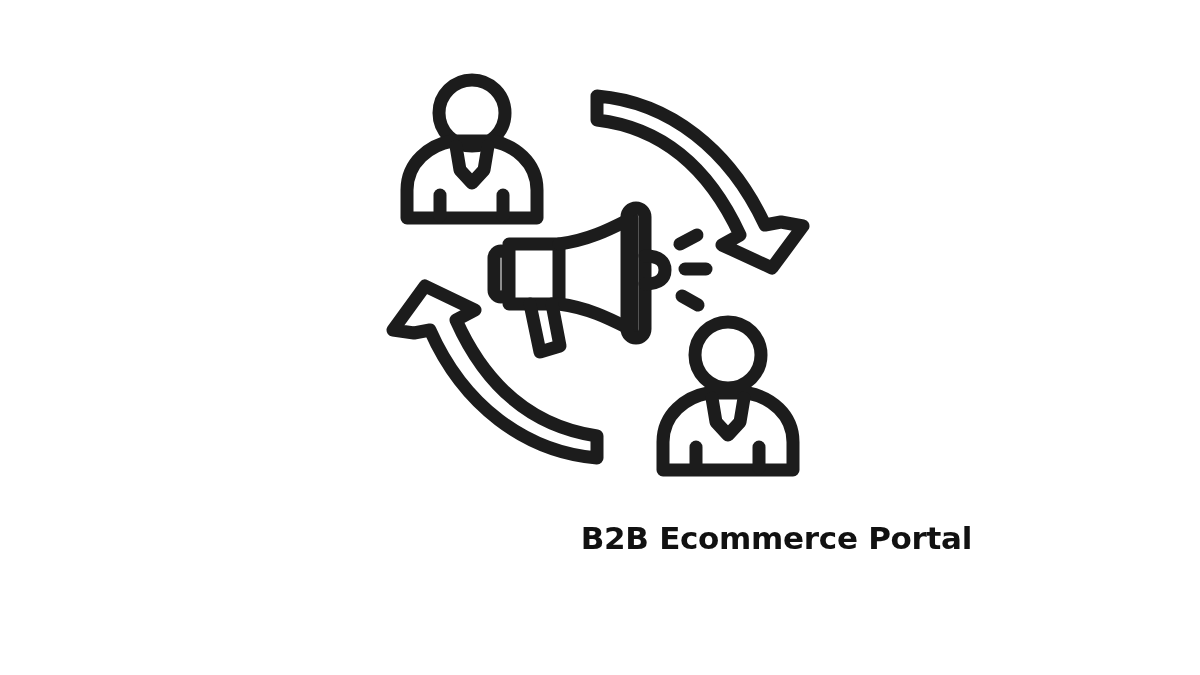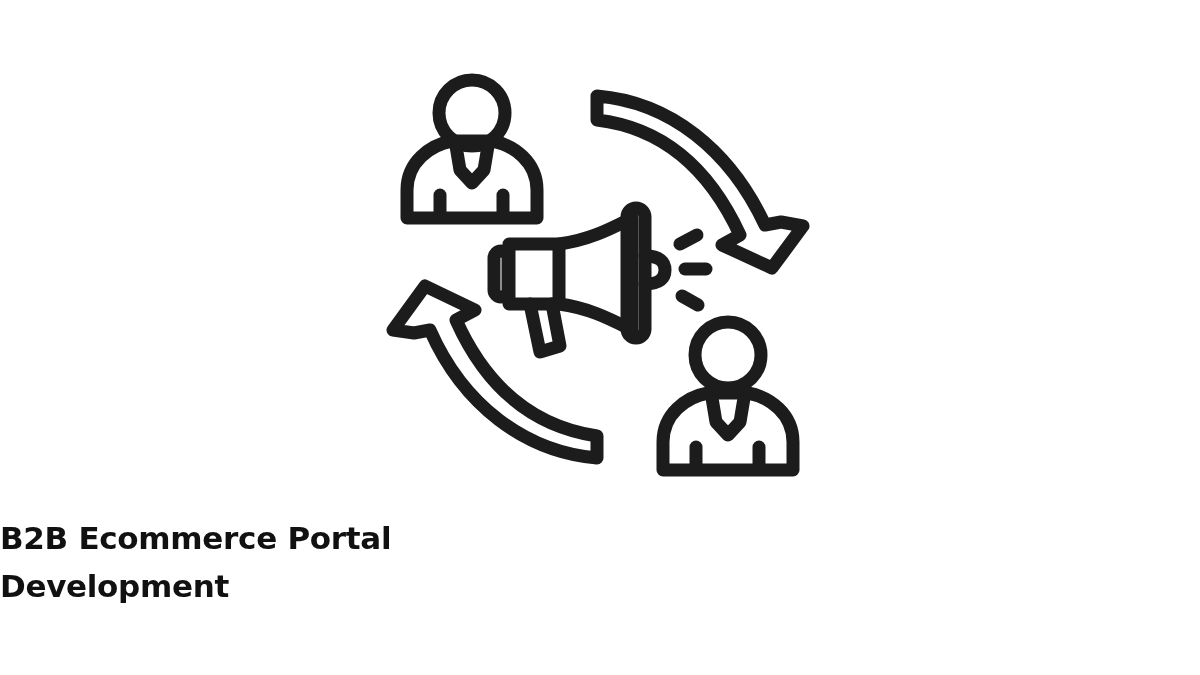--- a/index.html
+++ b/index.html
@@ -1,20 +1,20 @@
 <!DOCTYPE html>
 <html><head>
   <meta charset="utf-8">
   <style>
     html, body { margin: 0; padding: 0; background: #ffffff; }
     body { width: 1200px; height: 675px; position: relative; overflow: hidden; }
     .illustration { position: absolute; left: 0; top: 0; width: 1200px; height: 675px; }
     .caption {
       position: absolute; left: 0; top: 514px; width: 972px;
-      text-align: left;
+      text-align: right;
       font-family: "DejaVu Sans", sans-serif;
       font-weight: bold; font-size: 31px; line-height: 48px;
       color: #111111; letter-spacing: -0.3px;
     }
     .caption span { display: block; }
   </style>
 </head>
 <body>
 
 <svg class="illustration" viewBox="0 0 1200 675" xmlns="http://www.w3.org/2000/svg">
@@ -60,14 +60,13 @@
 
       <line x1="680" y1="244" x2="697" y2="235"></line>
       <line x1="685" y1="269" x2="706" y2="269"></line>
       <line x1="682" y1="296" x2="698" y2="305"></line>
     </g>
   </g>
 </svg>
 
 <div class="caption">
   <span>B2B Ecommerce Portal</span>
-  <span>Development</span>
 </div>
 
 </body></html>

